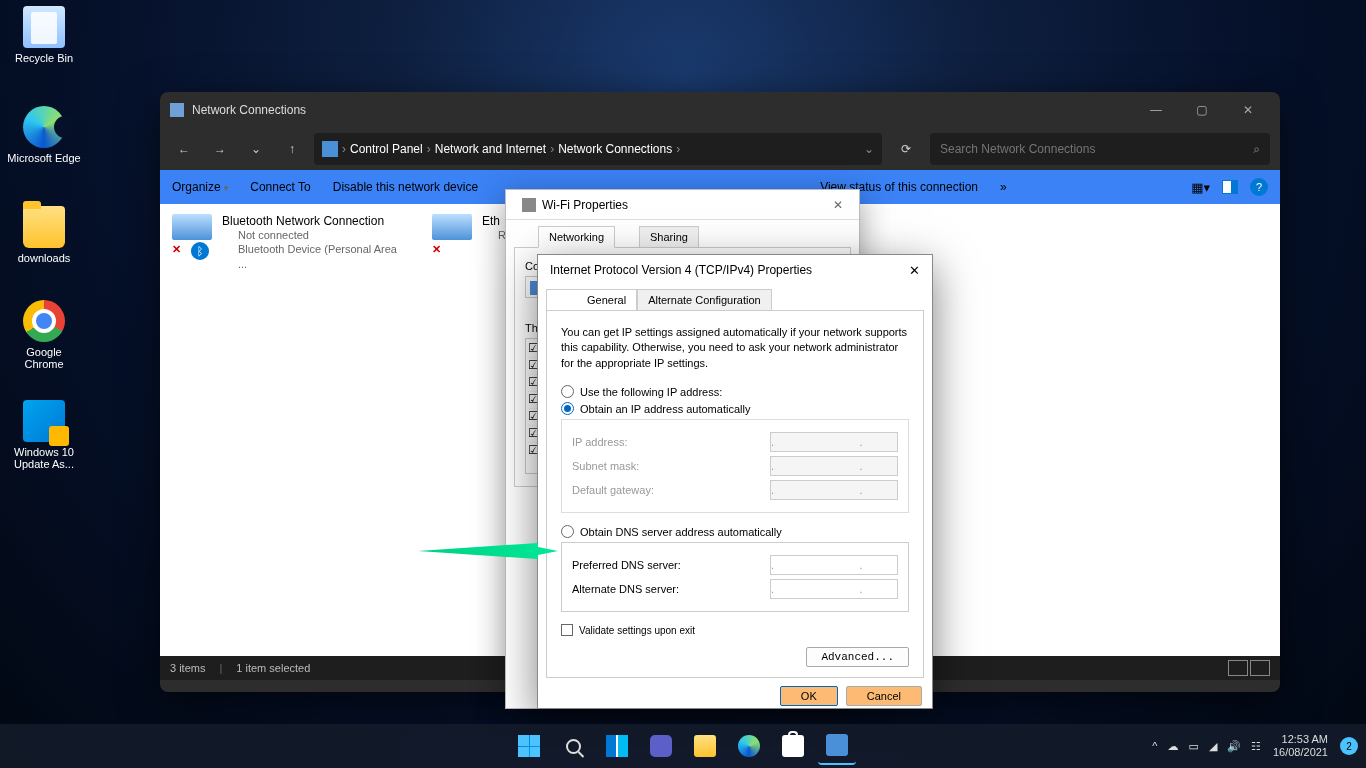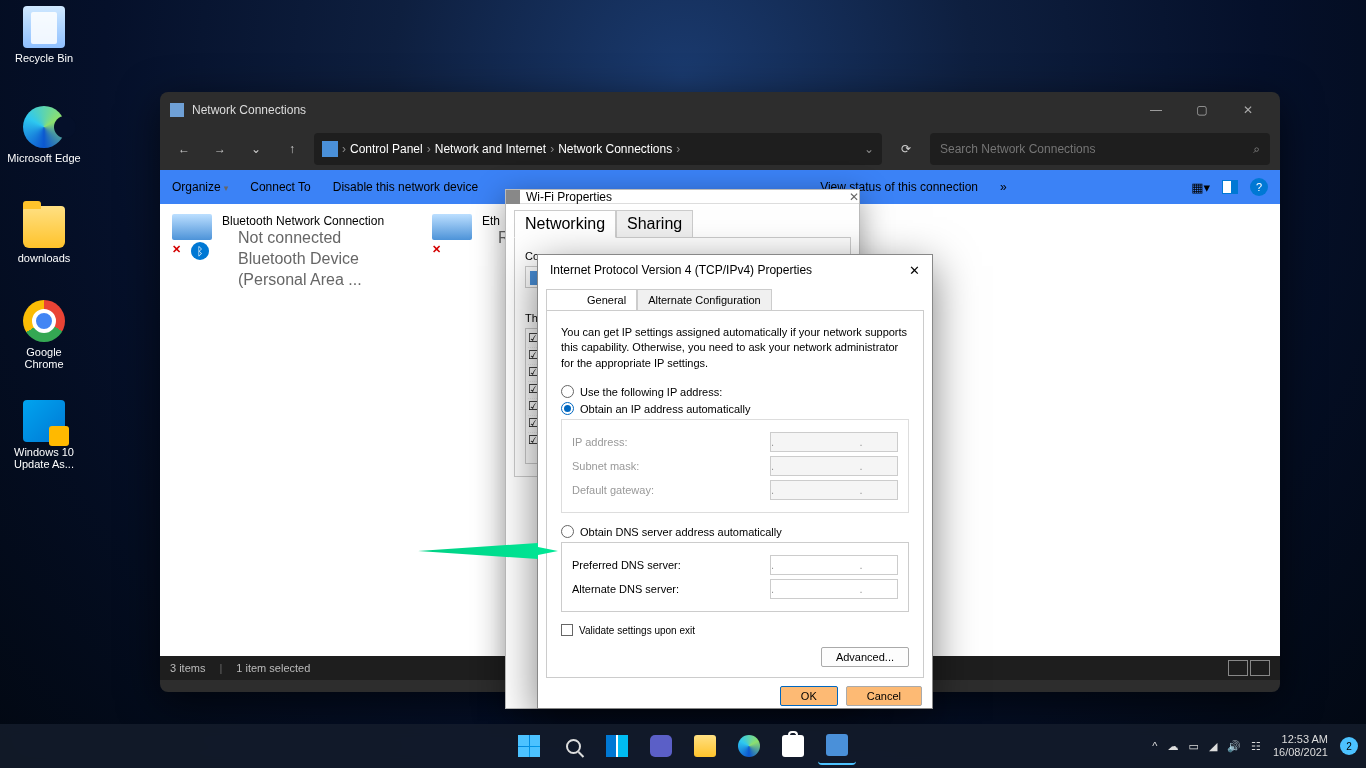--- a/index.html
+++ b/index.html
@@ -34,34 +34,34 @@
 .search input{flex:1;background:none;border:none;color:#ccc;font-size:12px;outline:none;}
 .toolbar{height:34px;background:#3b82f6;color:#000;display:flex;align-items:center;padding:0 12px;gap:22px;font-size:12px;}
 .toolbar .tit{color:#000;cursor:pointer;}
 .toolbar .drop::after{content:"▾";font-size:9px;margin-left:3px;color:#666;}
 .tools-right{margin-left:auto;display:flex;align-items:center;gap:12px;}
 .fileview{background:#fff;color:#000;height:452px;padding:10px 12px;display:flex;gap:30px;align-items:flex-start;position:relative;}
 .net-item{display:flex;gap:8px;width:230px;}
 .net-item .nic{width:42px;height:36px;position:relative;}
 .net-item .nic::before{content:"";position:absolute;width:40px;height:26px;background:linear-gradient(#bcdfff,#4d93d8);border-radius:2px;}
 .net-item .nic.redx::after{content:"✕";position:absolute;left:-2px;bottom:-6px;background:#fff;color:#d40000;font-size:11px;font-weight:bold;padding:0 2px;border-radius:50%;}
-.net-item small{color:#666;display:block;font-size:16px;line-height:1.3;padding-left:16px;}
+.net-item small{color:#666;display:block;font-size:11px;line-height:1.3;padding-left:16px;}
 .bt-badge{position:absolute;left:19px;top:28px;width:18px;height:18px;background:#0078d4;border-radius:50%;color:#fff;font-size:11px;display:flex;align-items:center;justify-content:center;}
 .statusbar{height:24px;background:#1e1e1e;color:#bbb;font-size:11px;display:flex;align-items:center;padding:0 10px;gap:14px;}
 .statusbar .sp{color:#666;}
 .sb-right{margin-left:auto;display:flex;gap:2px;}
 .sb-right div{width:20px;height:16px;border:1px solid #888;}
 
 
 .wifi-dlg { position:absolute; left:505px; top:189px; width:355px; height:520px; background:#fff; border:1px solid #bbb; box-shadow:0 8px 30px rgba(0,0,0,0.4); font-size:12px; color:#000;}
-.wifi-dlg .dlg-title{height:14px;display:flex;align-items:center;padding:0 0;gap:6px;border-bottom:1px solid #ddd;}
+.wifi-dlg .dlg-title{height:30px;display:flex;align-items:center;padding:0 16px;gap:6px;border-bottom:1px solid #ddd;}
 .wifi-dlg .dlg-title .ic{width:14px;height:14px;background:#888;}
 .wifi-dlg .dlg-close{margin-left:auto;cursor:pointer;color:#666;}
 .wifi-tabs{display:flex;padding:6px 8px 0;gap:0;}
-.wifi-tabs div{padding:4px 10px;border:1px solid #ccc;border-bottom:none;background:#f0f0f0;cursor:pointer;font-size:16px;}
+.wifi-tabs div{padding:4px 10px;border:1px solid #ccc;border-bottom:none;background:#f0f0f0;cursor:pointer;font-size:11px;margin-left:24px;}
 .wifi-tabs .active{background:#fff;border-bottom:1px solid #fff;margin-bottom:-1px;}
 .wifi-body{border:1px solid #ccc;margin:0 8px 8px;padding:12px 10px;background:#fff;}
 
 
 .ipv4-dlg { position:absolute; left:537px; top:254px; width:396px; height:455px; background:#fff; border:1px solid #888; box-shadow:0 12px 40px rgba(0,0,0,0.5); font-size:12px; color:#000;}
 .ipv4-dlg .dlg-title{height:30px;display:flex;align-items:center;padding:0 12px;font-size:12px;}
 .ipv4-dlg .dlg-title .cls{margin-left:auto;cursor:pointer;font-size:13px;}
 .ipv4-tabs{display:flex;padding:4px 8px 0;}
 .ipv4-tabs div{padding:4px 10px;border:1px solid #ccc;border-bottom:none;background:#f0f0f0;cursor:pointer;font-size:11px;}
 .ipv4-tabs .active{background:#fff;border-bottom:1px solid #fff;margin-bottom:-1px;padding-left:40px;}
@@ -73,21 +73,21 @@
 .radio.sel::after{content:"";width:7px;height:7px;background:#0067c0;border-radius:50%;}
 .field-group{border:1px solid #ddd;padding:8px 10px;margin:4px 0 12px;}
 .field-group.enabled{border-color:#ccc;}
 .frow{display:flex;align-items:center;margin:4px 0;font-size:11px;}
 .frow label{flex:1;}
 .frow label.disabled{color:#999;}
 .ipinput{width:128px;height:20px;border:1px solid #ccc;font-size:11px;text-align:center;letter-spacing:8px;color:#999;background:#fff;}
 .ipinput.disabled{background:#f5f5f5;}
 .chk-row{display:flex;align-items:center;gap:6px;font-size:10px;}
 .chk{width:12px;height:12px;border:1px solid #666;}
-.adv-btn{position:absolute;right:14px;bottom:10px;padding:3px 14px;border:1px solid #aaa;background:#fdfdfd;cursor:pointer;font-size:11px;border-radius:2px;}
+.adv-btn{position:absolute;right:14px;bottom:10px;padding:3px 14px;border:1px solid #aaa;background:#fdfdfd;cursor:pointer;font-size:11px;border-radius:2px;font-family:Liberation Mono, monospace;}
 .dlg-foot{display:flex;justify-content:flex-end;gap:8px;padding:0 10px 10px;}
 .dlg-foot button{padding:3px 20px;border:1px solid #0067c0;background:#fdba74;cursor:pointer;font-size:11px;border-radius:2px;}
 .dlg-foot button.primary{border:1px solid #0067c0;}
 .dlg-foot button.sec{border-color:#aaa;}
 
 
 .arrow{position:absolute;left:418px;top:541px;width:140px;height:20px;pointer-events:none;}
 
 
 .taskbar{position:absolute;bottom:0;left:0;right:0;height:44px;background:rgba(20,28,44,0.85);backdrop-filter:blur(6px);display:flex;align-items:center;}

